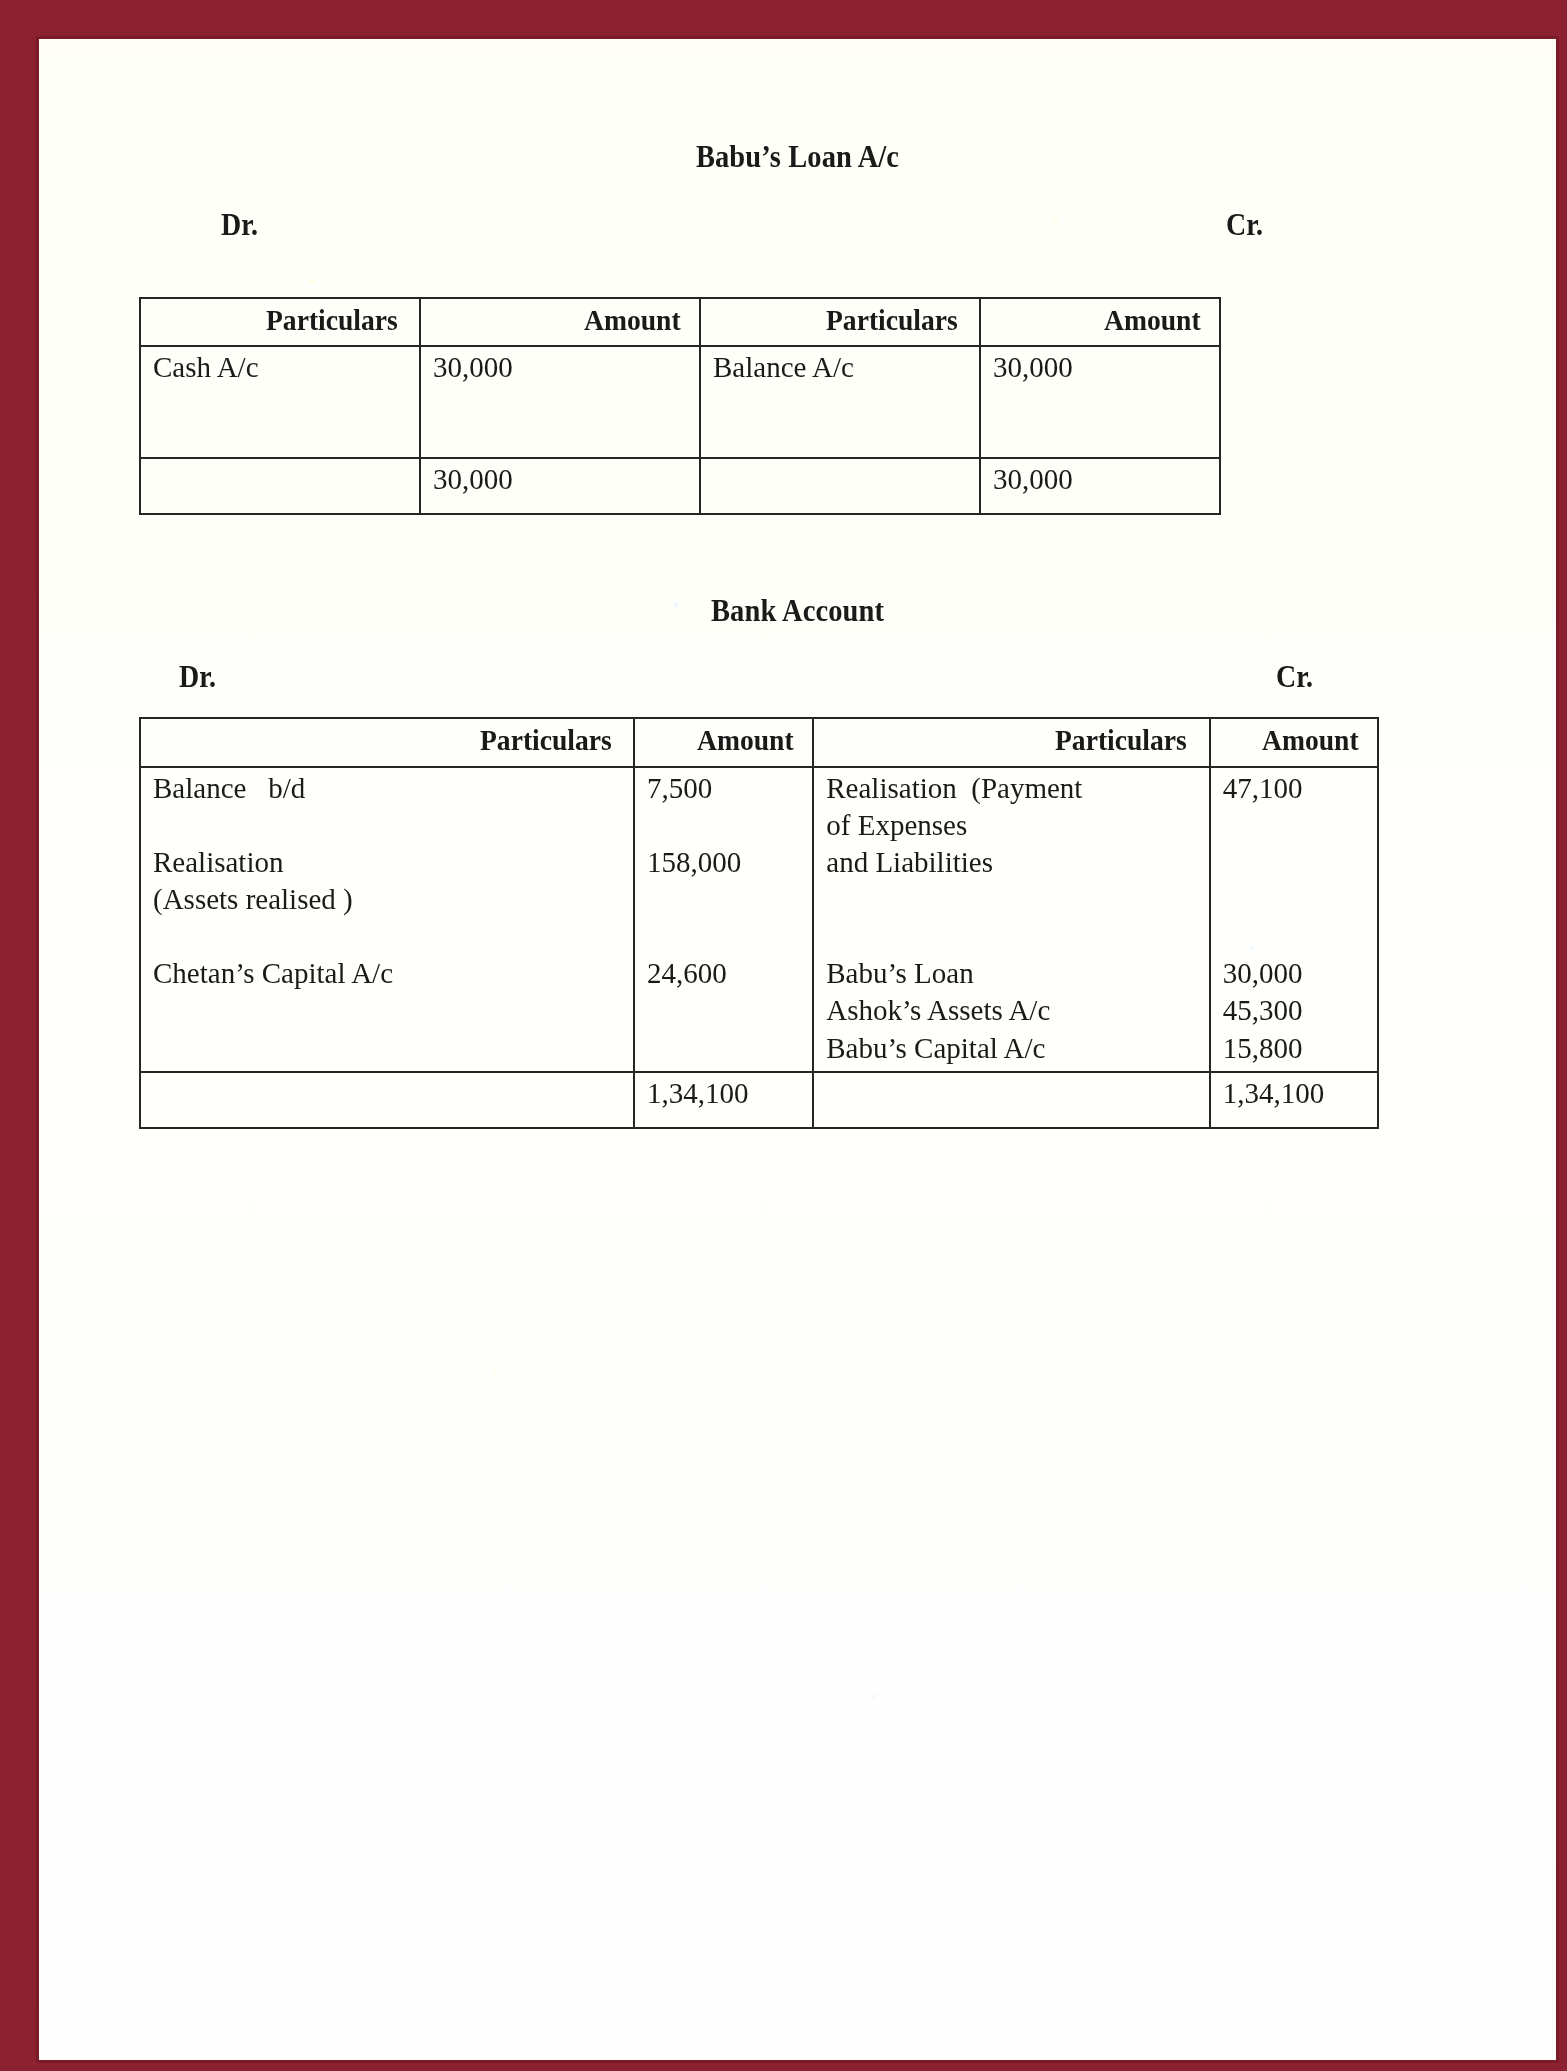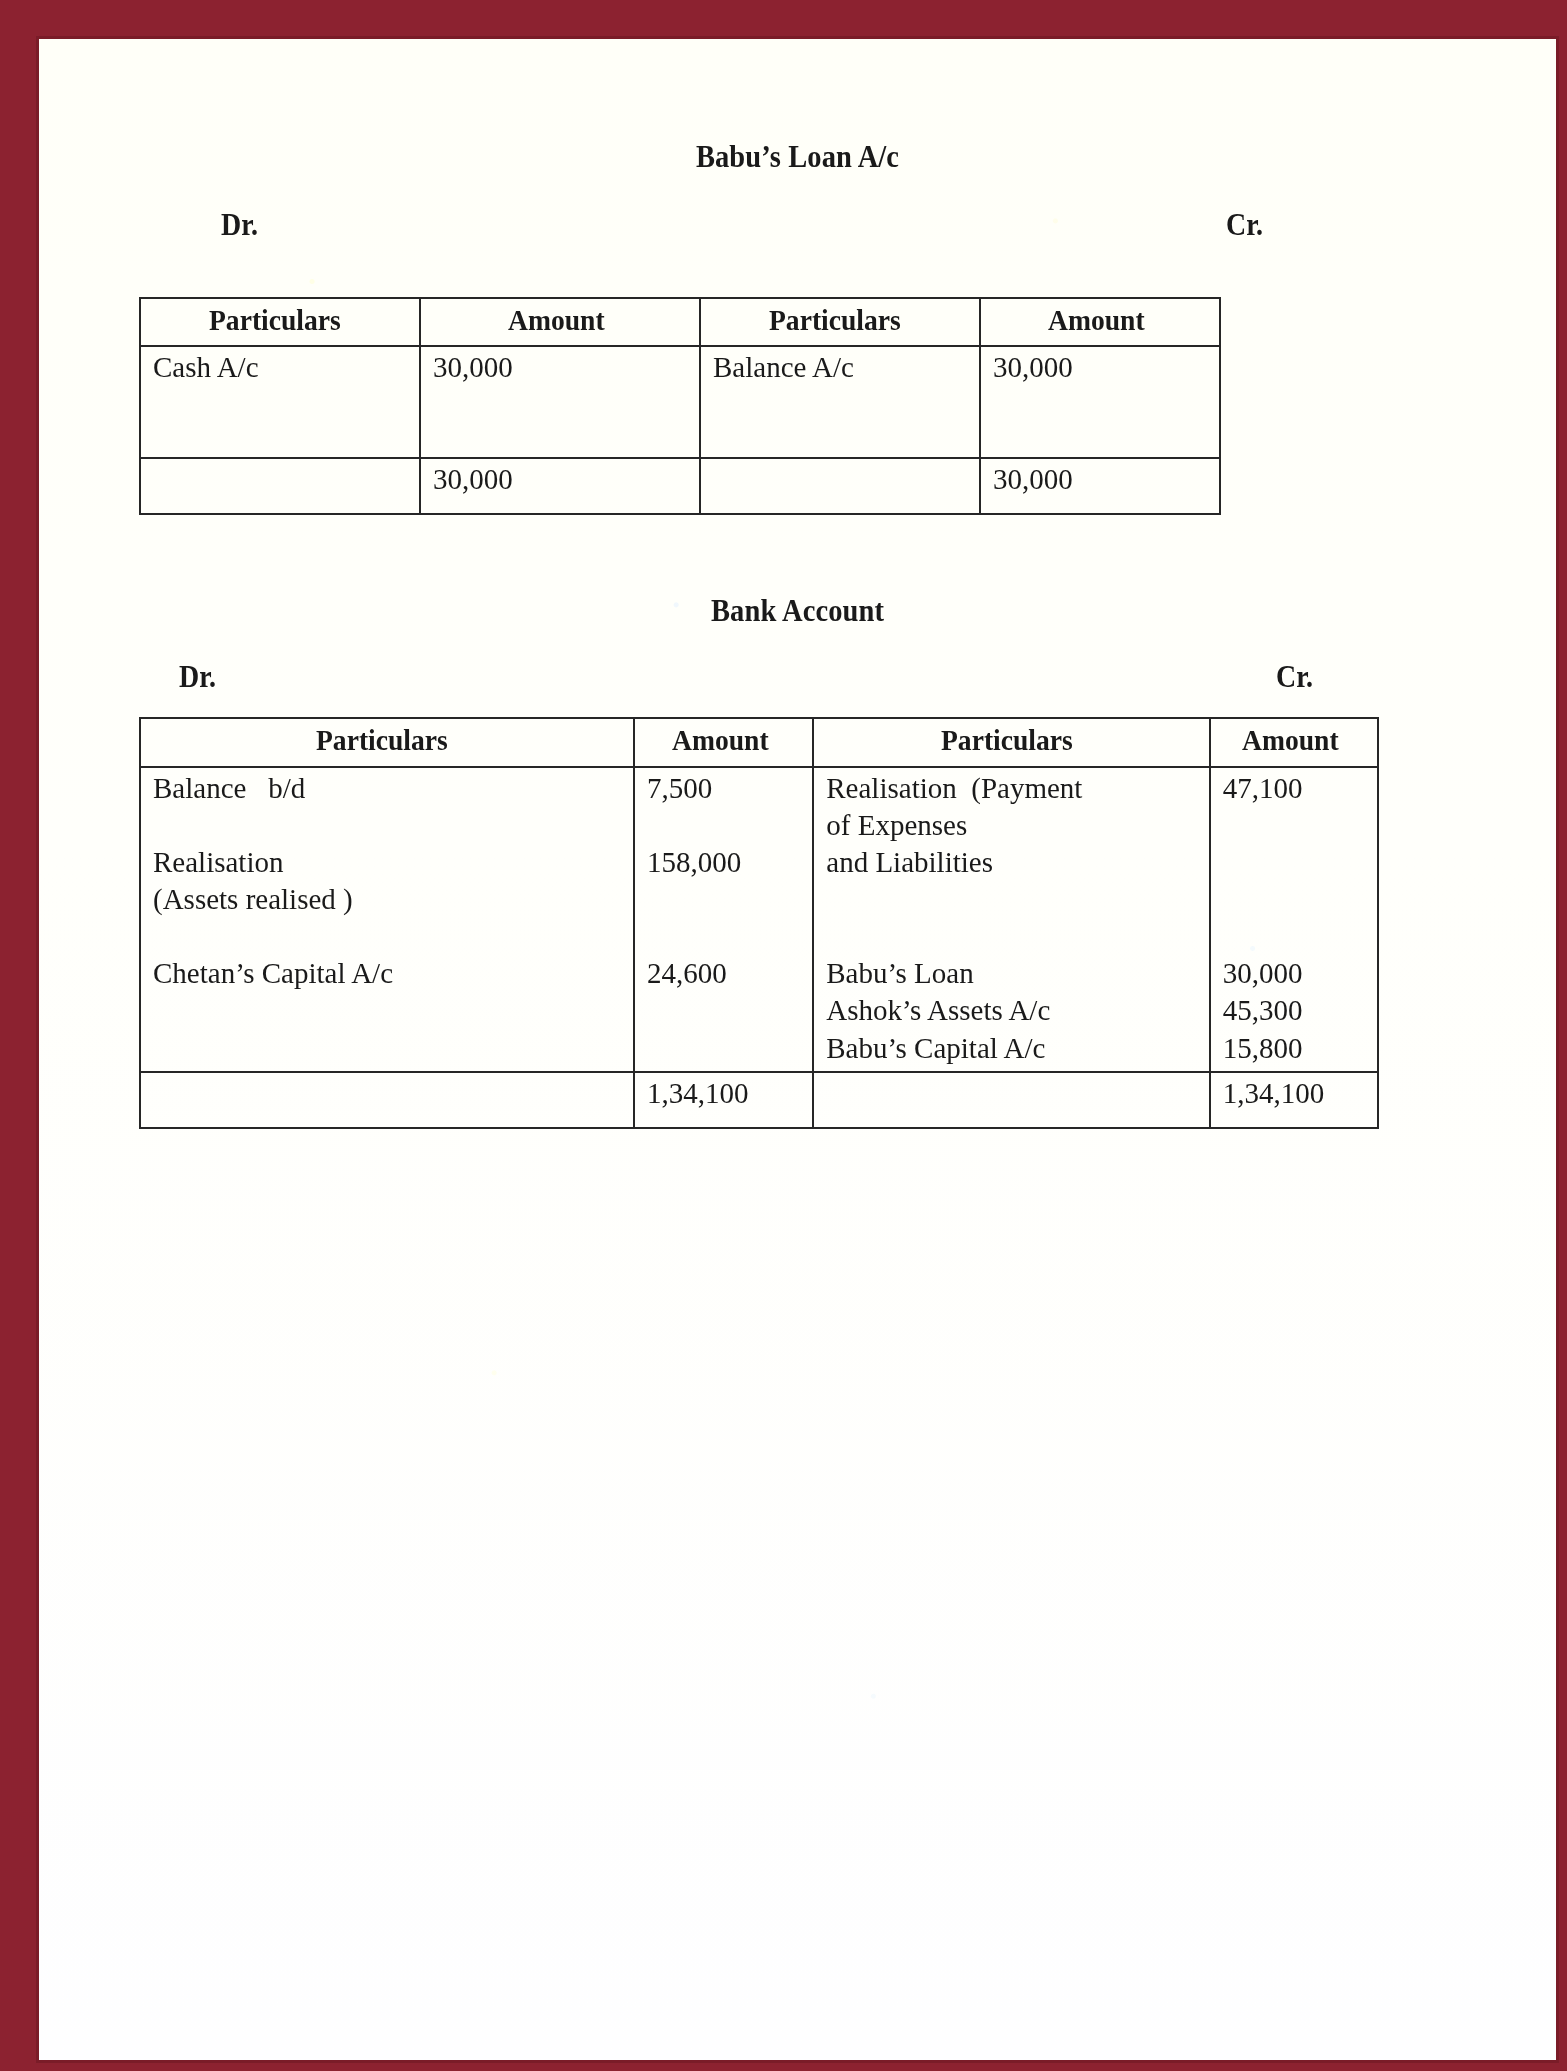--- a/index.html
+++ b/index.html
@@ -82,21 +82,21 @@
     font-size: 29px;
   }
   table.ledger th, table.ledger td {
     border: 2px solid #262626;
     padding: 2px 10px 4px 12px;
     vertical-align: top;
     line-height: 1.28;
   }
   table.ledger th {
     font-weight: bold;
-    text-align: center;
+    text-align: right;
     font-size: 30px;
     padding-bottom: 6px;
   }
   table.ledger th span { display: inline-block; transform: scaleX(0.92); transform-origin: left center; }
 
   .cell-lines div { white-space: pre; }
   .blank { color: transparent; }
 
   
   .t1 { width: 1000px; }

